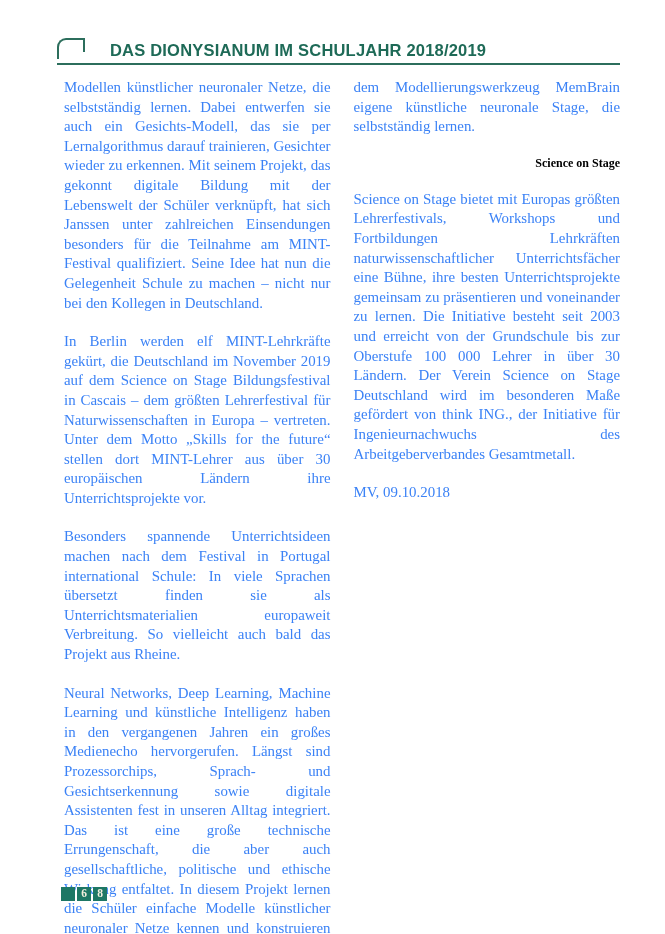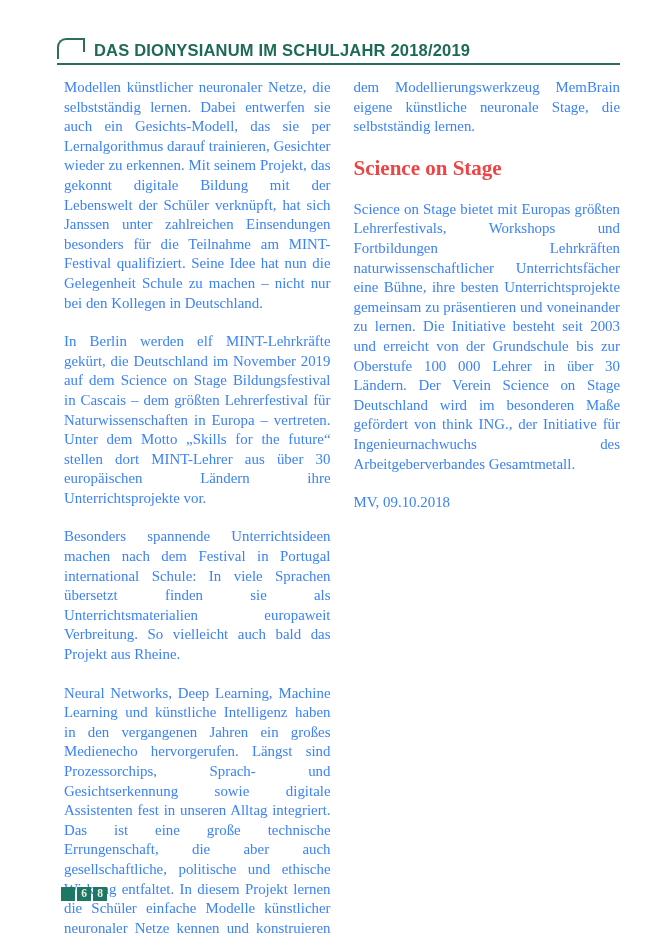--- a/index.html
+++ b/index.html
@@ -43,20 +43,21 @@
     background: #2c6e5c;
   }
   .page-title {
     font-family: "Liberation Sans", sans-serif;
     font-weight: bold;
     font-size: 16.5px;
     letter-spacing: 0.2px;
     color: #1e6a57;
     line-height: 1.1;
     white-space: nowrap;
+    margin-left: 16px;
   }
   
   .columns {
     display: flex;
     gap: 23px;
     margin: 13px 45px 0 64px;
   }
   .col {
     flex: 1 1 0;
     min-width: 0;
@@ -65,23 +66,24 @@
     margin: 0 0 19px 0;
     font-size: 14.9px;
     line-height: 19.6px;
     color: #3b82f6;
     text-align: justify;
     hyphens: auto;
     -webkit-hyphens: auto;
   }
   .section-heading {
     font-weight: bold;
-    font-size: 21px;
-    color: #ef4444;
+    font-size: 12px;
+    color: #000000;
     margin: 0 0 19px 0;
+    text-align: right;
   }
   .byline {
     font-size: 14.9px;
     color: #3a3a3a;
     margin-top: 0;
   }
   
   .page-number {
     position: absolute;
     left: 61px;

